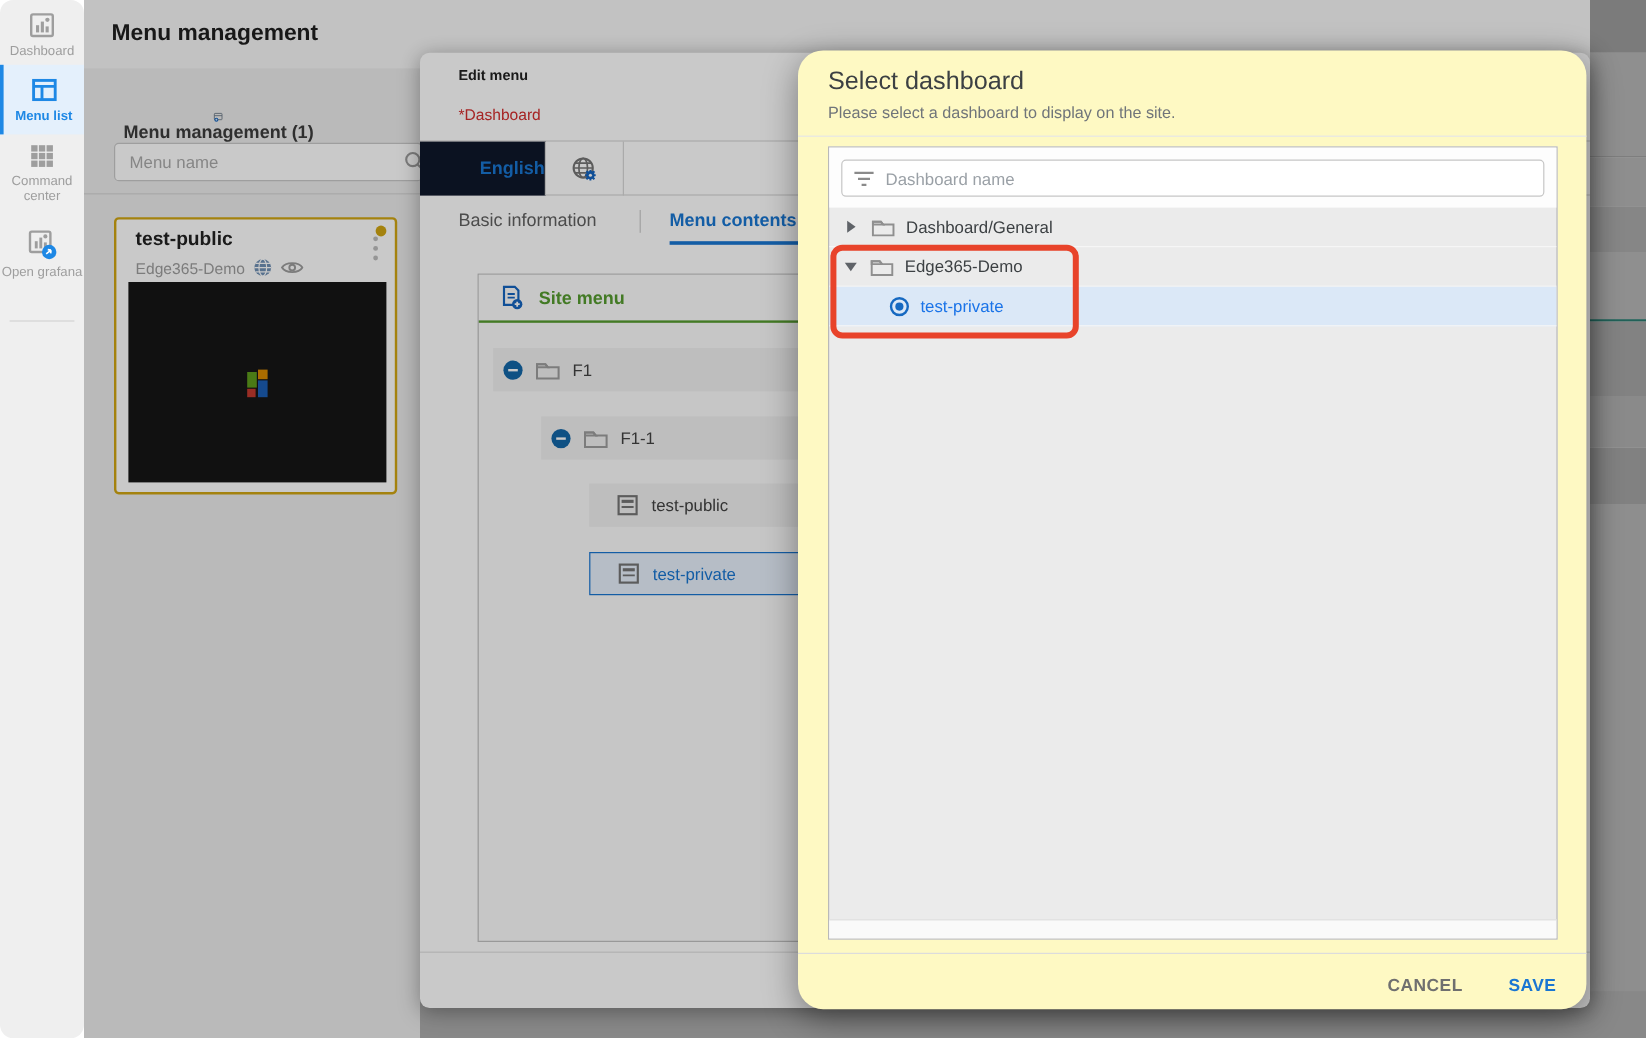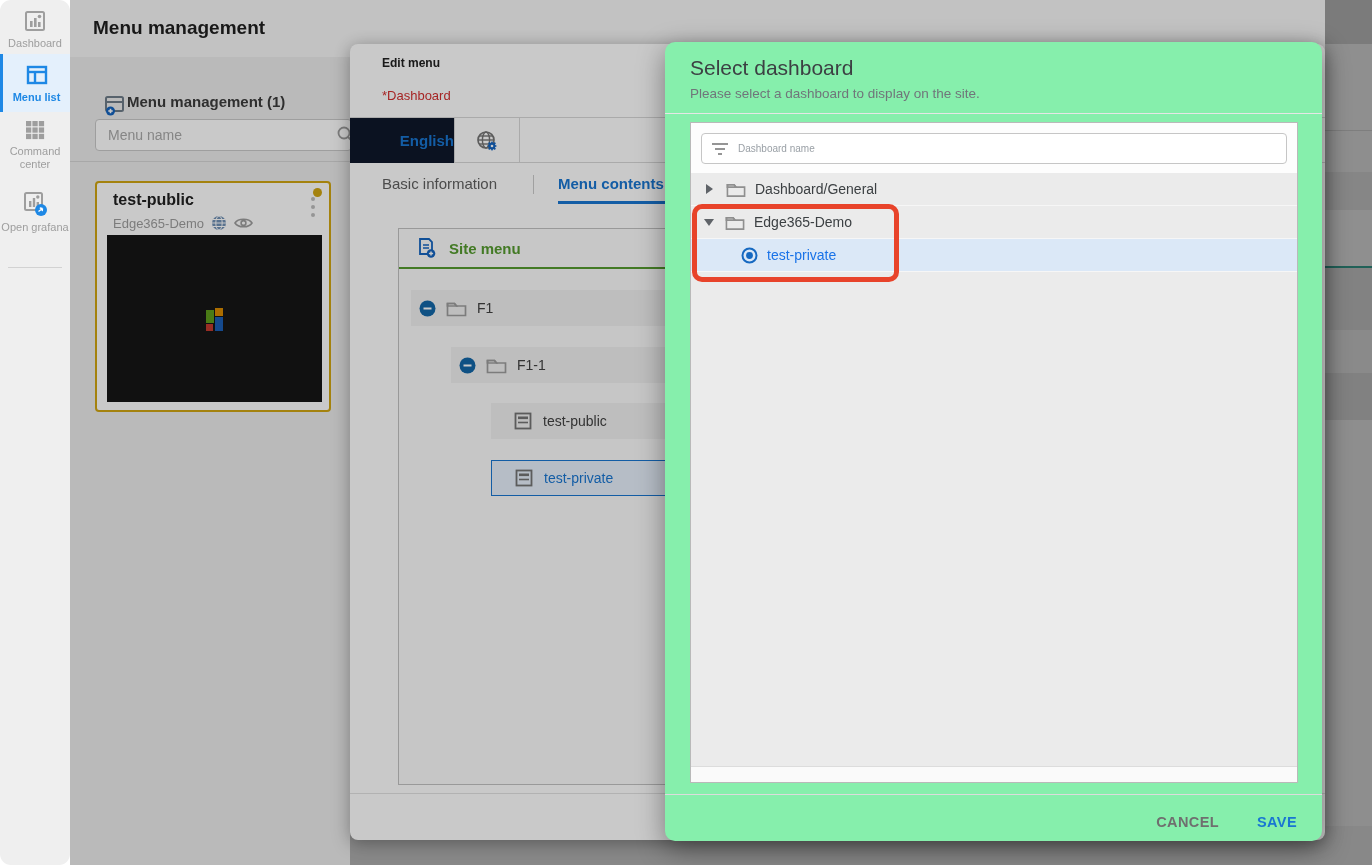--- a/index.html
+++ b/index.html
@@ -5,21 +5,21 @@
   * { margin:0; padding:0; box-sizing:border-box; }
   html,body { width:1372px; height:865px; overflow:hidden; background:#ffffff; }
   #app { position:relative; width:1372px; height:865px; overflow:hidden;
          font-family:"Liberation Sans", sans-serif; color:#212121; }
 
   
   .main-bg { position:absolute; left:70px; top:0; width:1302px; height:865px; background:#ececec; z-index:1; }
   .page-header-strip { position:absolute; left:70px; top:0; width:1302px; height:57px; background:#f7f7f7; z-index:1; }
   .page-title { position:absolute; left:93px; top:17px; font-size:19px; font-weight:700; color:#1f1f1f; z-index:1; }
 
-  .toolbar-row { position:absolute; left:103px; top:93px; height:26px; display:flex; align-items:flex-start; z-index:1; }
+  .toolbar-row { position:absolute; left:103px; top:93px; height:26px; display:flex; align-items:center; z-index:1;flex-direction:column; }
   .toolbar-title { font-size:15px; font-weight:700; color:#3c3c3c; }
   .menu-search { position:absolute; left:95px; top:119px; width:257px; height:32px; background:#fff;
                  border:1px solid #c9c9c9; border-radius:4px; padding:0 28px 0 12px; font-size:14px;
                  font-family:"Liberation Sans",sans-serif; color:#424242; z-index:1; }
   .menu-search::placeholder { color:#aaaaaa; }
   .menu-search-icon { position:absolute; left:336px; top:125px; z-index:1; }
   .toolbar-hairline { position:absolute; left:70px; top:161px; width:282px; height:1px; background:#d5d5d5; z-index:1; }
 
   
   .menu-card { position:absolute; left:95px; top:181px; width:236px; height:231px; background:#ffffff;
@@ -86,31 +86,31 @@
   .tr-tpub { left:92px; top:174px; width:799px; padding-left:22px; }
   .tr-tpri { left:92px; top:231px; width:799px; padding-left:22px; background:#e7f0fb;
              border:1px solid #1976d2; color:#1976d2; }
   .em-footer-line { position:absolute; left:0; top:749px; width:100%; height:1px; background:#e2e2e2; }
 
   
   .overlay { position:absolute; left:70px; top:0; width:1302px; height:865px;
              background:rgba(0,0,0,0.21); z-index:20; }
 
   
-  .select-modal { position:absolute; left:665px; top:42px; width:657px; height:799px; background:#86efac;
-                  border-radius:10px; box-shadow:0 8px 28px rgba(0,0,0,.4); z-index:30; }
+  .select-modal { position:absolute; left:665px; top:42px; width:657px; height:799px; background:#fef9c3;
+                  border-radius:21px; box-shadow:0 8px 28px rgba(0,0,0,.4); z-index:30; }
   .sm-title { position:absolute; left:25px; top:14px; font-size:21px; color:#3c4043; }
   .sm-subtitle { position:absolute; left:25px; top:44px; font-size:13.5px; color:#70757a; }
   .sm-header-line { position:absolute; left:0; top:71px; width:100%; height:1px; background:#e6e6e6; }
 
   .sm-panel { position:absolute; left:25px; top:80px; width:608px; height:661px; border:1px solid #b9b9b9;
               background:#ebebeb; }
   .sm-searchzone { position:absolute; left:0; top:0; width:100%; height:50px; background:#fdfdfd; }
   .sm-search { position:absolute; left:10px; top:10px; width:586px; height:31px; background:#fff;
-               border:1px solid #c6c6c6; border-radius:4px; padding:0 10px 0 36px; font-size:10px;
+               border:1px solid #c6c6c6; border-radius:4px; padding:0 10px 0 36px; font-size:14px;
                font-family:"Liberation Sans",sans-serif; color:#424242; }
   .sm-search::placeholder { color:#9aa0a6; }
   .sm-filter-icon { position:absolute; left:20px; top:19px; }
 
   .sm-row { position:absolute; left:0; width:606px; height:33px; display:flex; align-items:center;
             border-bottom:1px solid #f6f6f6; font-size:14px; color:#3c4043; cursor:pointer; }
   .sm-row1 { top:50px; padding-left:15px; }
   .sm-row2 { top:83px; padding-left:13px; }
   .sm-row3 { top:116px; padding-left:50px; background:#dbe8f7; color:#1a73e8; }
   .caret-right { width:0; height:0; border-top:5px solid transparent; border-bottom:5px solid transparent;

